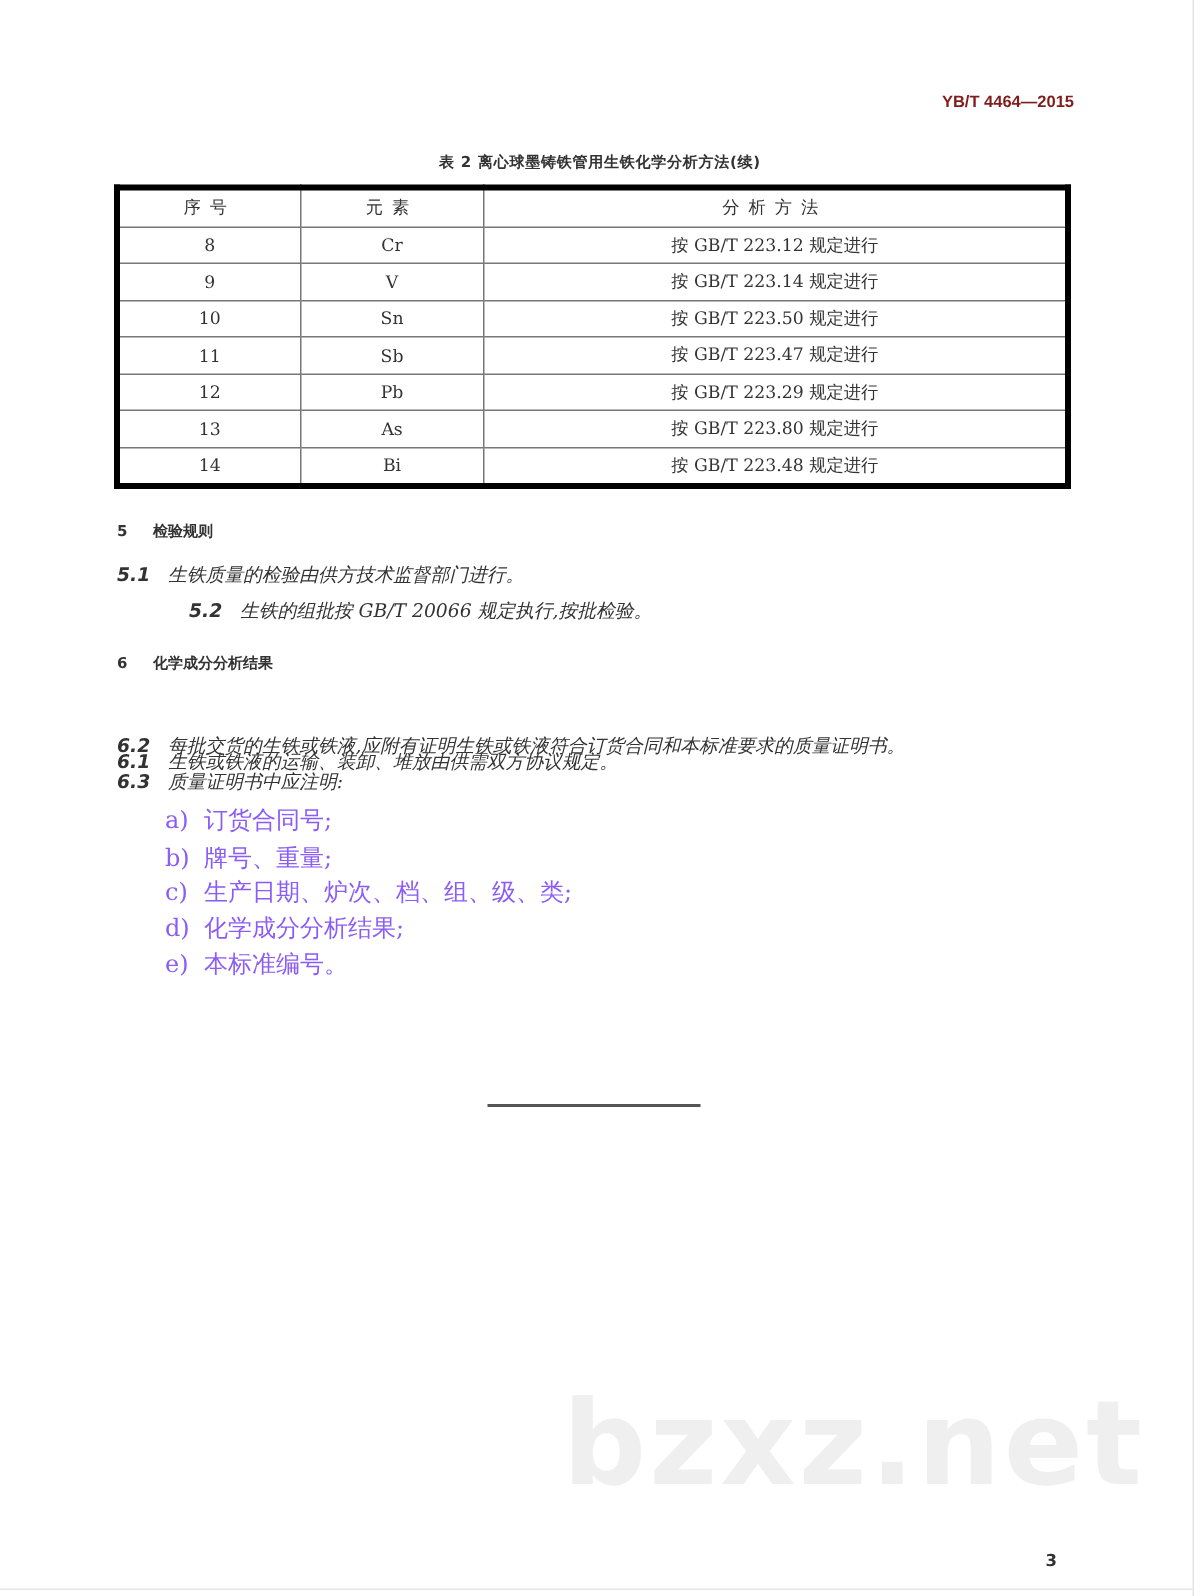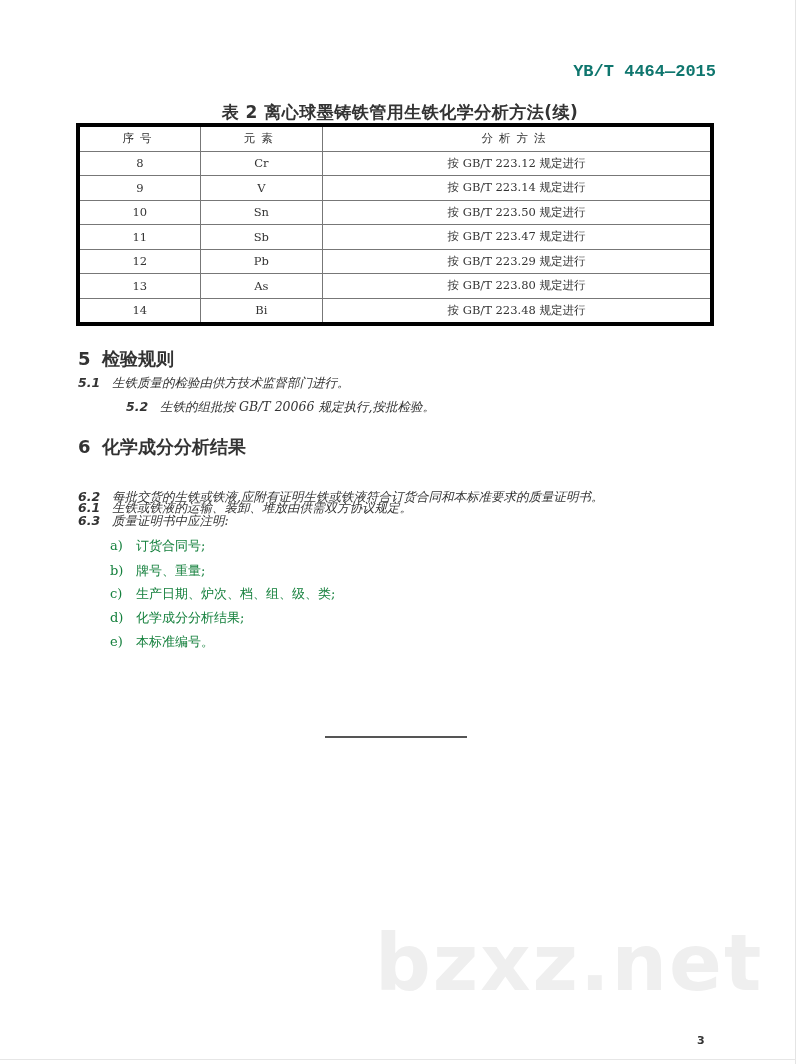--- a/index.html
+++ b/index.html
@@ -4,51 +4,51 @@
 <style>
   html, body { margin: 0; padding: 0; }
   body {
     width: 800px; height: 1064px; background: #ffffff; position: relative; overflow: hidden;
     font-family: "DejaVu Serif", "Liberation Serif", serif; color: #2a2a2a;
   }
   .page-edge { position: absolute; top: 0; right: 4px; width: 1px; height: 1064px; background: #e4e4e4; }
   .page-bottom { position: absolute; left: 0; bottom: 4px; width: 796px; height: 1px; background: #e6e6e6; }
   .std-code {
     position: absolute; top: 62px; right: 84px;
-    font-family: Liberation Mono, monospace; font-weight: bold;
-    font-size: 17px; color: #0f766e;
+    font-family: Liberation Sans, sans-serif; font-weight: bold;
+    font-size: 11px; color: #7f1d1d;
   }
   .table-title {
     position: absolute; top: 101px; left: 0; width: 800px; text-align: center;
     font-family: "DejaVu Sans", "Liberation Sans", sans-serif; font-weight: bold;
-    font-size: 17px; color: #333; letter-spacing: 0.5px;
+    font-size: 10px; color: #333; letter-spacing: 0.5px;
   }
   table.data {
     position: absolute; top: 123px; left: 76px; width: 638px;
     border-collapse: collapse; border: 4px solid #000000;
     font-size: 11.5px; color: #333;
   }
   table.data th, table.data td {
     border: 1px solid #777; height: 23.5px; padding: 0; text-align: center; vertical-align: middle;
   }
   table.data th { font-weight: normal; letter-spacing: 6px; }
   col.c1 { width: 123px; } col.c2 { width: 123px; } col.c3 { width: 392px; }
   .sec {
-    position: absolute; left: 78px; font-size: 18px; color: #333;
+    position: absolute; left: 78px; font-size: 10px; color: #333;
     font-family: "DejaVu Sans", "Liberation Sans", sans-serif; font-weight: bold;
   }
   .sec .num { display: inline-block; width: 24px; }
   .para {
     position: absolute; left: 78px; font-size: 12.5px; color: #333; white-space: nowrap; font-style: italic;
   }
   .para .num {
     display: inline-block; width: 34px;
     font-family: "DejaVu Sans", "Liberation Sans", sans-serif; font-weight: bold;
   }
-  .item { position: absolute; left: 110px; font-size: 13px; color: #15803d; white-space: nowrap; }
+  .item { position: absolute; left: 110px; font-size: 16px; color: #8b5cf6; white-space: nowrap; }
   .item .lbl { display: inline-block; width: 26px; }
   .end-rule { position: absolute; left: 325px; top: 736px; width: 142px; height: 2px; background: #555; }
   .watermark {
     position: absolute; left: 375px; top: 918px;
     font-family: "DejaVu Sans", "Liberation Sans", sans-serif; font-weight: bold;
     font-size: 78px; color: #efefef; letter-spacing: 2px;
   }
   .page-num {
     position: absolute; top: 1034px; left: 697px;
     font-family: "DejaVu Sans", "Liberation Sans", sans-serif; font-weight: bold;

